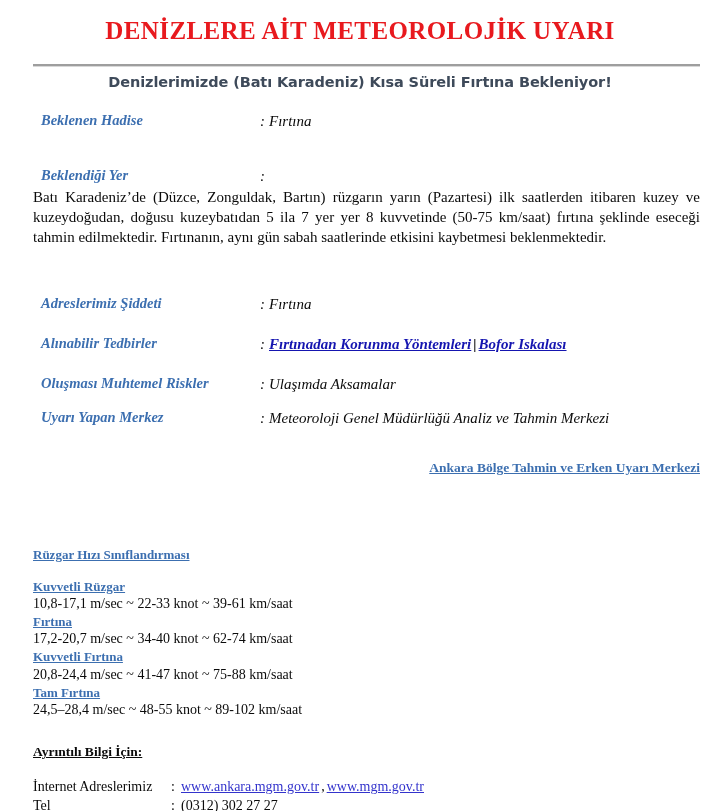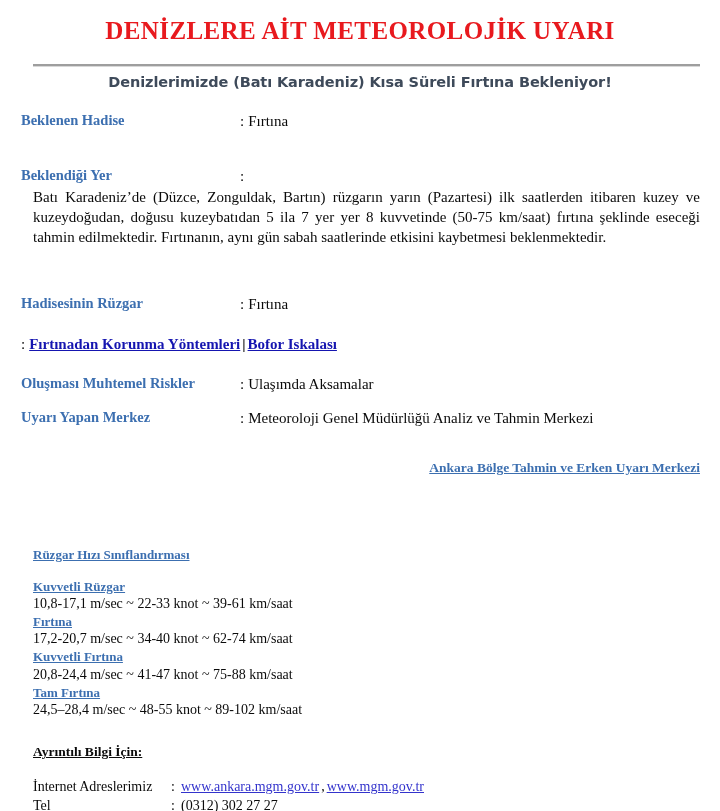--- a/index.html
+++ b/index.html
@@ -54,21 +54,22 @@
     color: #3e4a5a;
     font-family: "DejaVu Sans", "Liberation Sans", sans-serif;
     font-weight: bold;
     font-size: 14.5px;
     letter-spacing: -0.1px;
   }
 
   
   .fields {
     margin-top: 22px;
-    padding: 0 20px 0 21px;
+    padding: 0 20px 0 41px;
+    font-style: italic;
   }
   .field-row {
     display: flex;
     align-items: flex-start;
     font-size: 15px;
   }
   .field-label {
     color: #3c6fb0;
     font-weight: bold;
     font-size: 14.5px;
@@ -228,29 +229,30 @@
   </div>
 
   <p class="place-para">Batı Karadeniz’de (Düzce, Zonguldak, Bartın)  rüzgarın yarın (Pazartesi) ilk saatlerden itibaren kuzey ve kuzeydoğudan, doğusu kuzeybatıdan 5 ila 7 yer yer 8 kuvvetinde (50-75 km/saat) fırtına şeklinde eseceği tahmin edilmektedir. Fırtınanın, aynı gün sabah saatlerinde etkisini kaybetmesi beklenmektedir.</p>
 
   <div class="fields" style="margin-top:26px;">
 
 
     <div class="gap-md"></div>
 
     <div class="field-row">
-      <div class="field-label">Hadisesinin Rüzgar</div>
+      <div class="field-label">Adreslerimiz Şiddeti</div>
       <div class="field-value">
         <span class="colon">:</span><span>Fırtına</span>
       </div>
     </div>
 
     <div class="gap-md"></div>
 
     <div class="field-row">
+      <div class="field-label">Alınabilir Tedbirler</div>
       <div class="field-value">
         <span class="colon">:</span><span class="doc-link">Fırtınadan Korunma Yöntemleri</span><span class="link-sep">|</span><span class="doc-link">Bofor Iskalası</span>
       </div>
     </div>
 
     <div class="gap-md"></div>
 
     <div class="field-row">
       <div class="field-label">Oluşması Muhtemel Riskler</div>
       <div class="field-value">

